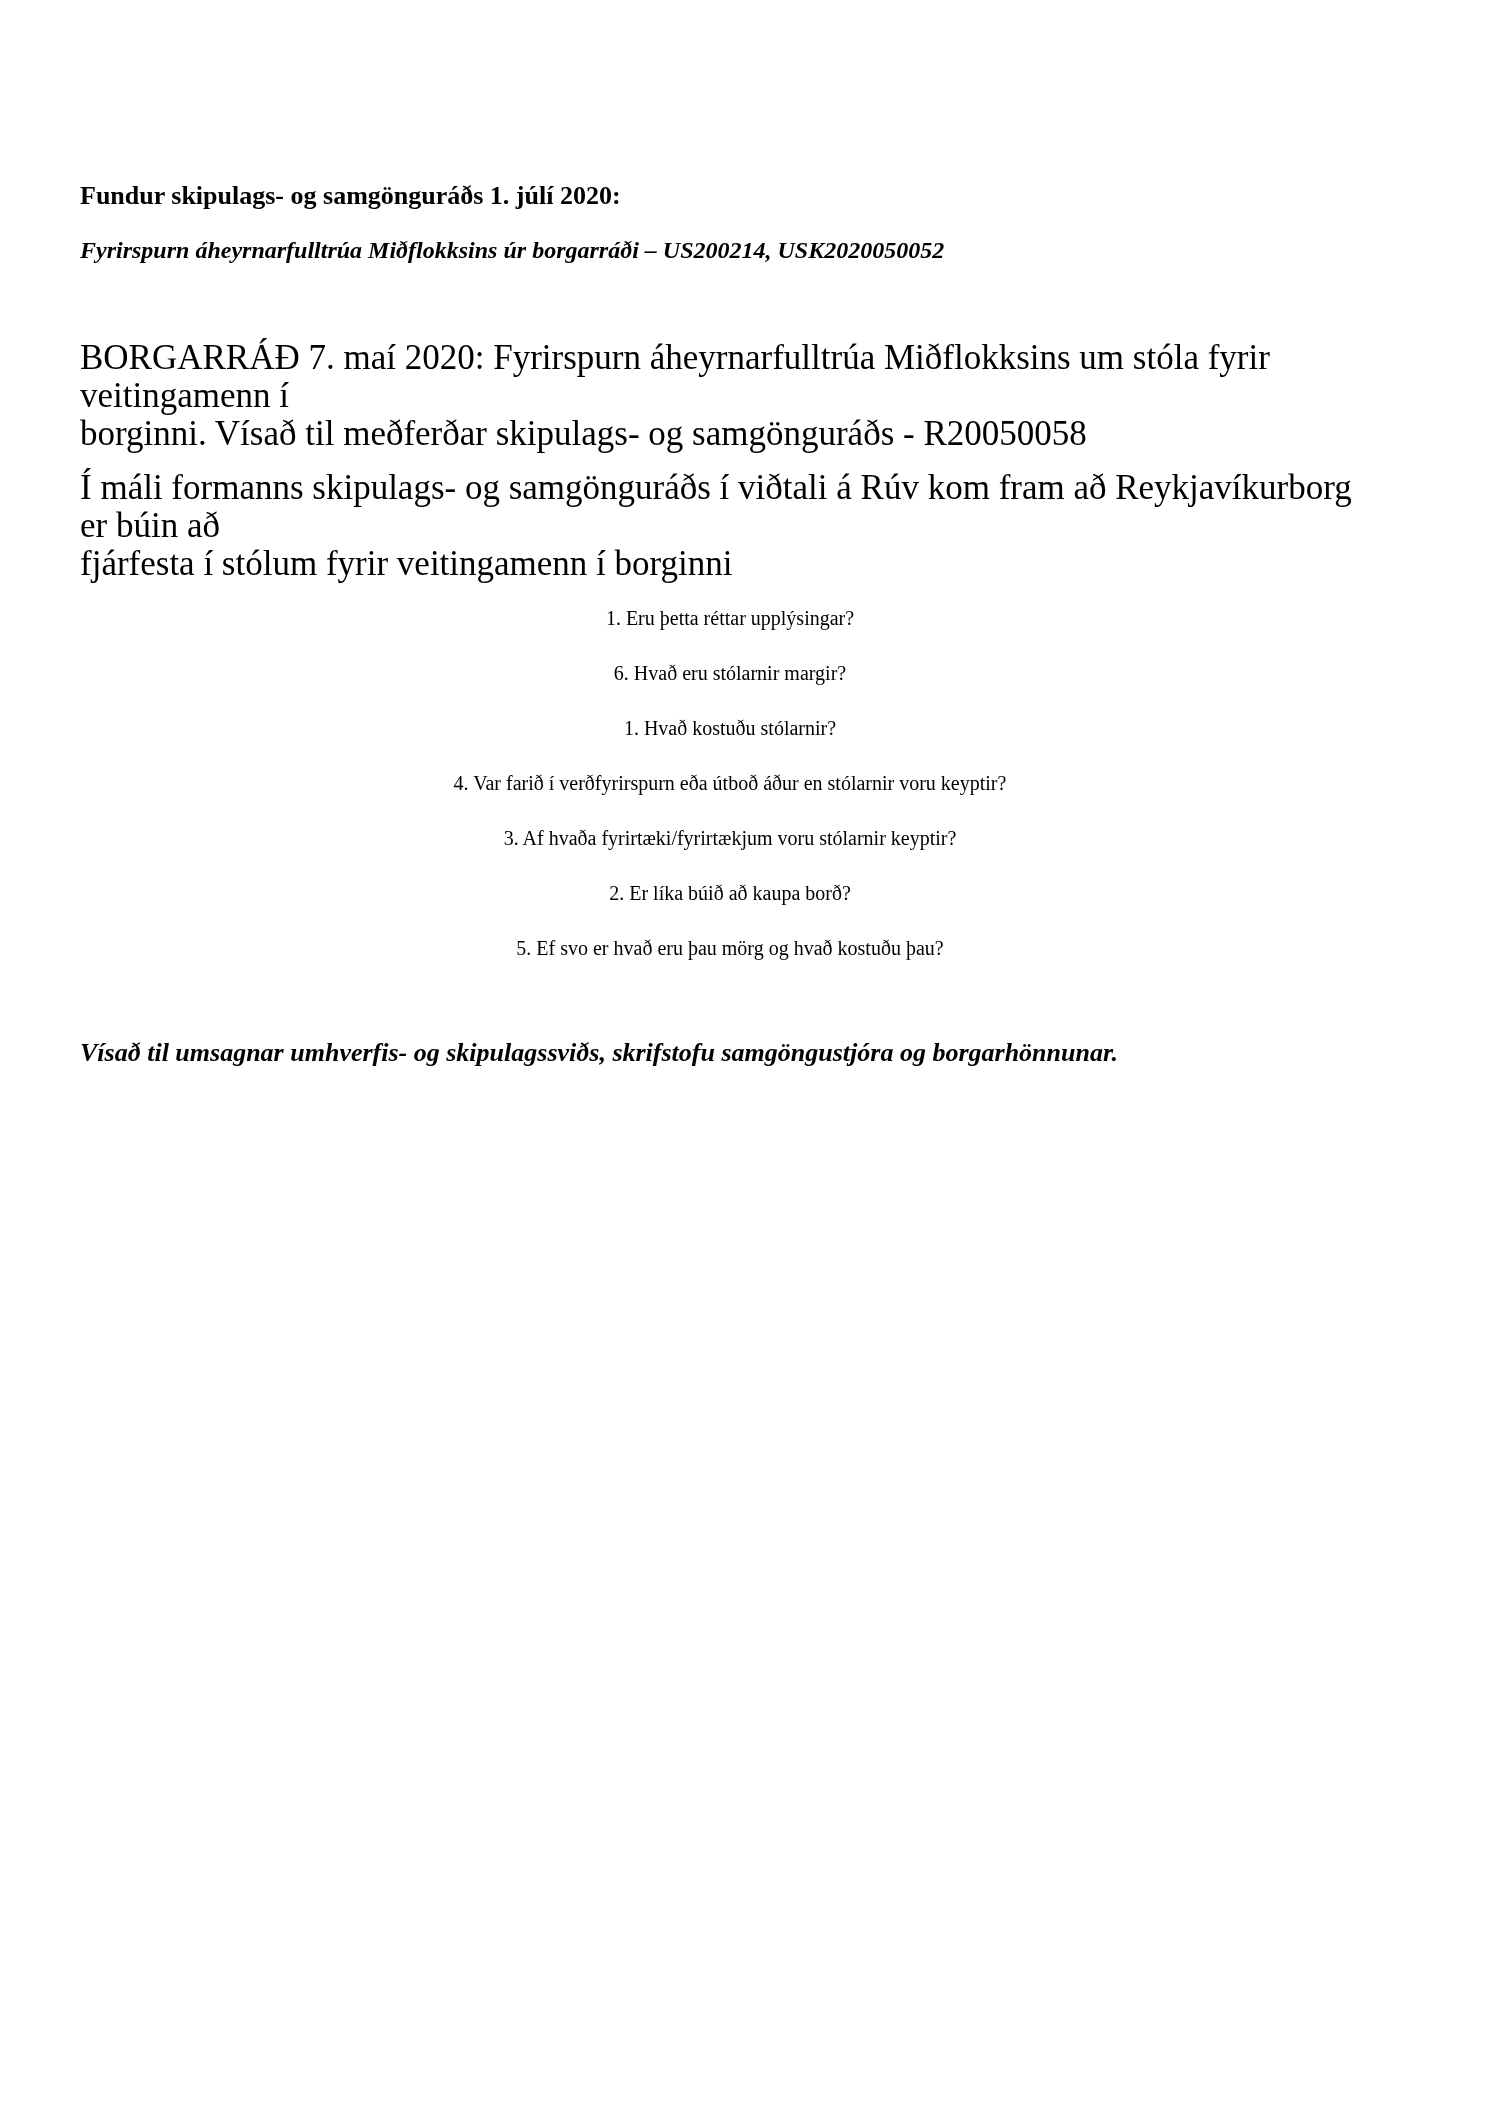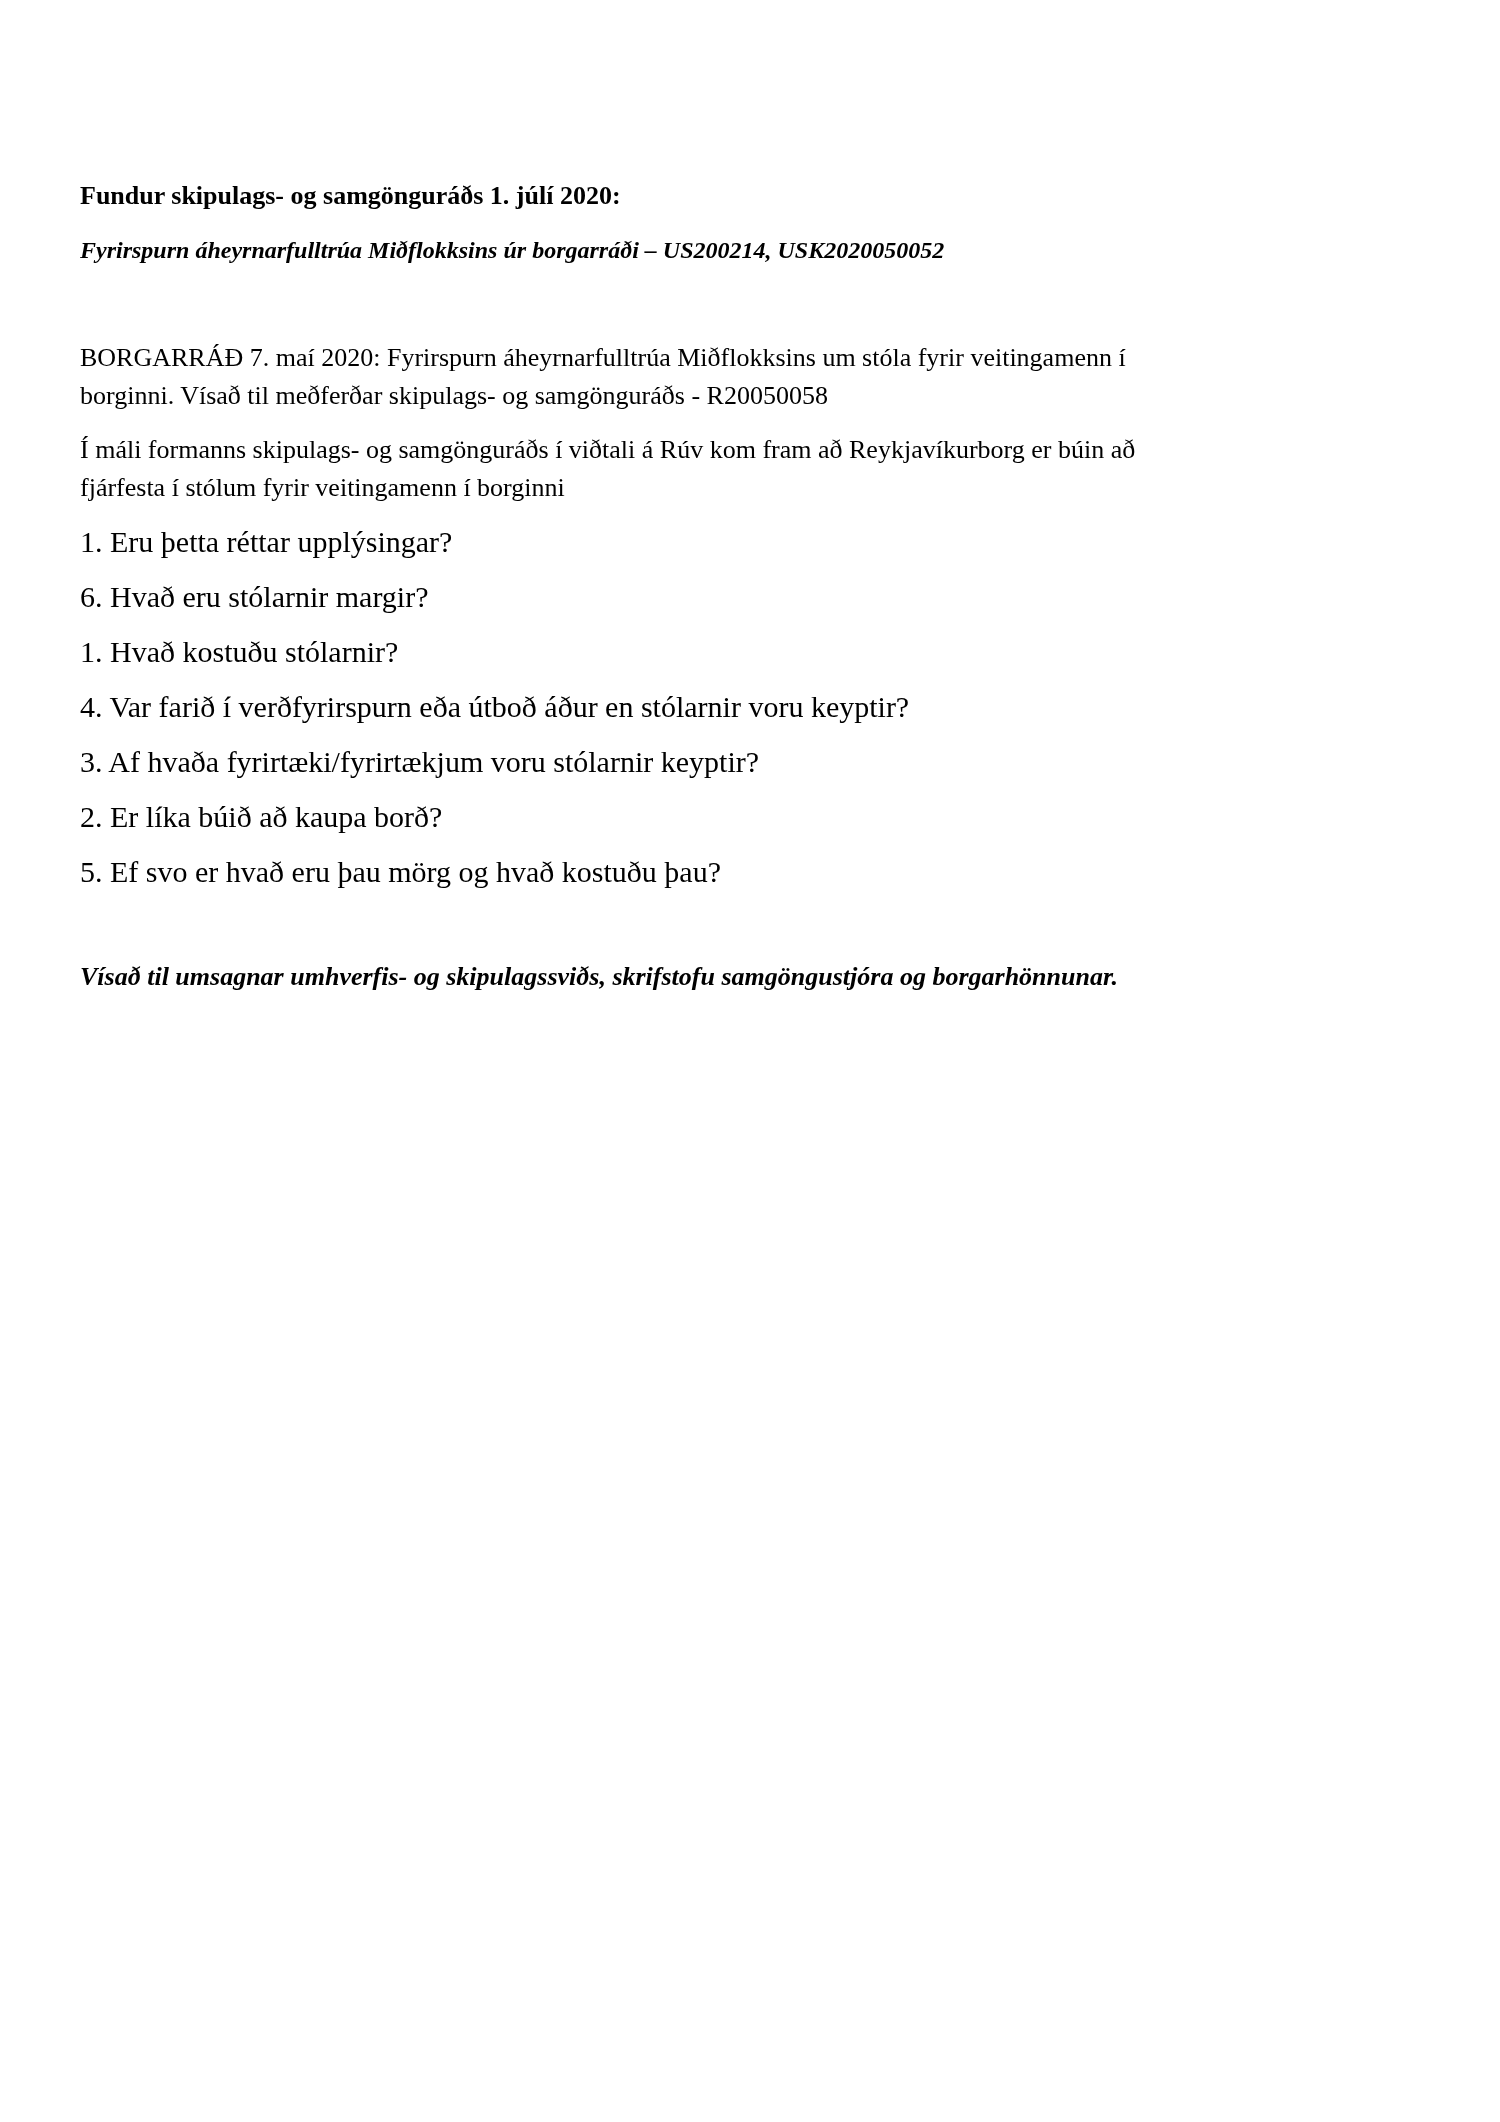--- a/index.html
+++ b/index.html
@@ -30,31 +30,32 @@
   }
   .doc-subtitle {
     font-size: 24px;
     line-height: 38px;
     font-weight: bold;
     font-style: italic;
     margin: 0 0 70px 0;
     max-width: 1300px;
   }
   .para {
-    font-size: 26px;
+    font-size: 35px;
     line-height: 38px;
     margin: 8px 0 16px 0;
     max-width: 1300px;
     white-space: pre-line;
   }
   .question {
-    font-size: 30px;
+    font-size: 20px;
     line-height: 38px;
     margin: 0 0 17px 0;
     max-width: 1300px;
+    text-align: center;
   }
   .footer-note {
     font-size: 26px;
     line-height: 38px;
     font-weight: bold;
     font-style: italic;
     margin: 67px 0 0 0;
     max-width: 1300px;
   }
 </style>

